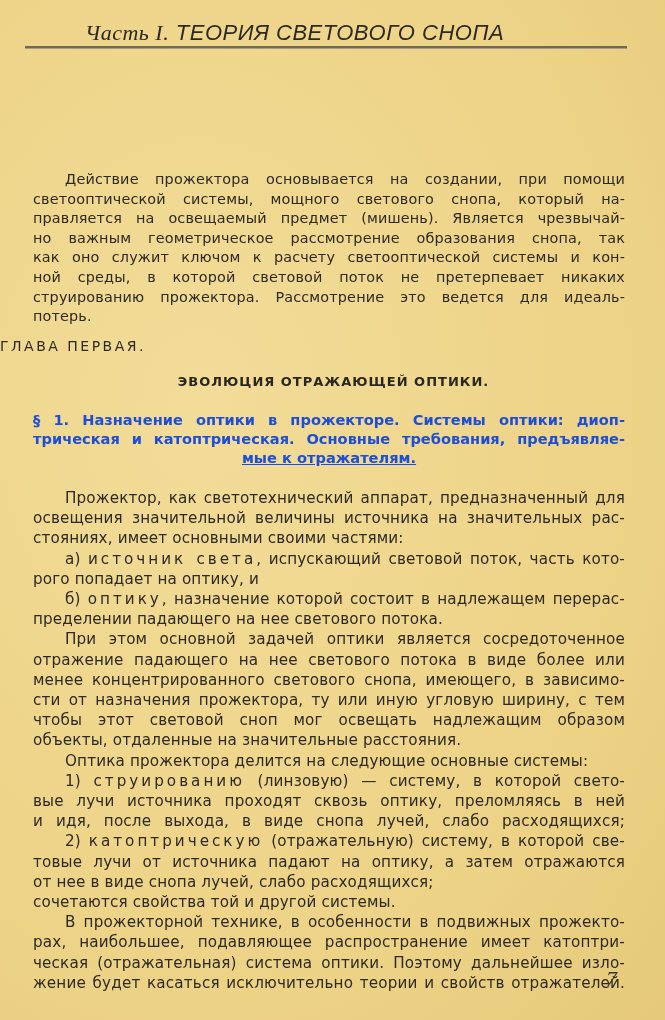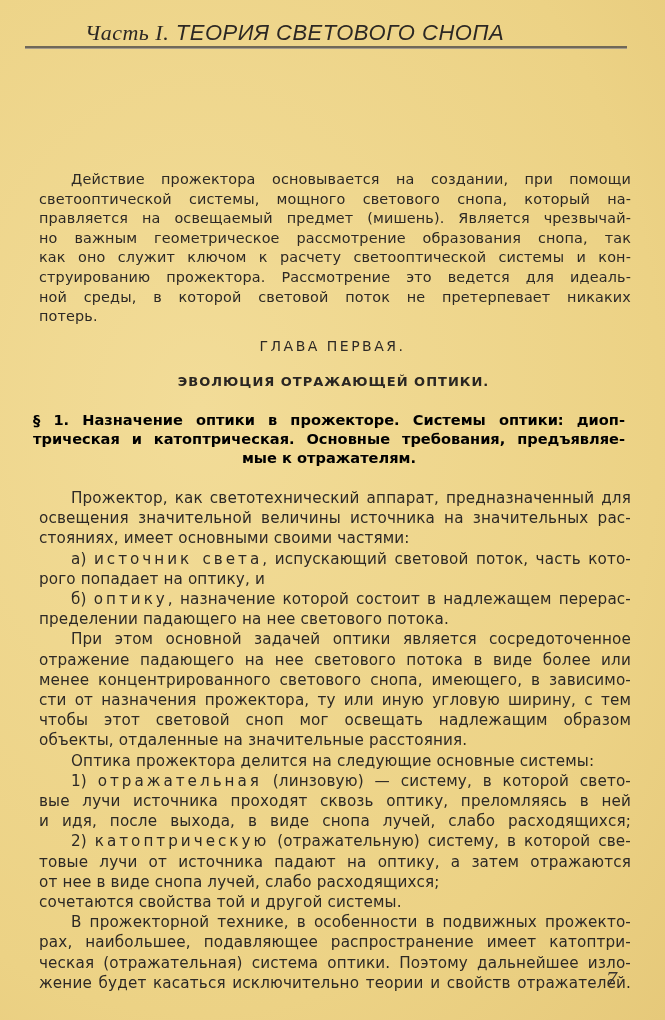--- a/index.html
+++ b/index.html
@@ -43,21 +43,21 @@
       top: 46px;
       left: 25px;
       width: 602px;
       height: 0;
       border-top: 2px solid #5b5650;
       border-bottom: 1px solid #9a9288;
       opacity: 0.85;
     }
     .body-text {
       position: absolute;
-      left: 39px;
+      left: 33px;
       width: 592px;
       font-family: "DejaVu Sans", sans-serif;
       font-size: 14.4px;
       line-height: 19.6px;
       text-align: justify;
       letter-spacing: 0.15px;
       color: #2d2925;
     }
     .line {
       display: block;
@@ -68,21 +68,20 @@
     .line.last {
       text-align-last: left;
     }
     .indent { padding-left: 32px; }
     .intro { top: 170px; }
     .chapter-label {
       position: absolute;
       top: 338px;
       left: 0;
       width: 665px;
-      text-align: center;
       font-family: "DejaVu Sans", sans-serif;
       font-size: 14px;
       letter-spacing: 2.5px;
       color: #2d2925;
     }
     .chapter-title {
       position: absolute;
       top: 374px;
       left: 1px;
       width: 665px;
@@ -95,25 +94,26 @@
     }
     .section-heading {
       position: absolute;
       top: 410px;
       left: 33px;
       width: 592px;
       font-family: "DejaVu Sans", sans-serif;
       font-weight: bold;
       font-size: 14.6px;
       line-height: 19px;
-      color: #000000;
+      color: #1d4ed8;
     }
     .section-heading .line.center {
       text-align: left;
       text-align-last: center;
+      text-decoration: underline;
     }
     .main { top: 488px; font-size: 15.2px; line-height: 20.2px; }
     .spaced { letter-spacing: 3px; }
     .page-number {
       position: absolute;
       top: 966px;
       left: 606px;
       font-family: "Liberation Serif", serif;
       font-style: italic;
       font-size: 22px;
@@ -130,22 +130,22 @@
     <span>ТЕОРИЯ СВЕТОВОГО СНОПА</span>
   </div>
   <div class="head-rule"></div>
 
   <div class="body-text intro">
     <span class="line indent">Действие прожектора основывается на создании, при помощи</span>
     <span class="line">светооптической системы, мощного светового снопа, который на-</span>
     <span class="line">правляется на освещаемый предмет (мишень). Является чрезвычай-</span>
     <span class="line">но важным геометрическое рассмотрение образования снопа, так</span>
     <span class="line">как оно служит ключом к расчету светооптической системы и кон-</span>
+    <span class="line">ной среды, в которой световой поток не претерпевает никаких</span>
     <span class="line">струированию прожектора. Рассмотрение это ведется для идеаль-</span>
-    <span class="line">ной среды, в которой световой поток не претерпевает никаких</span>
     <span class="line last">потерь.</span>
   </div>
 
   <div class="chapter-label">ГЛАВА ПЕРВАЯ.</div>
   <div class="chapter-title">ЭВОЛЮЦИЯ ОТРАЖАЮЩЕЙ ОПТИКИ.</div>
 
   <div class="section-heading">
     <span class="line">§ 1. Назначение оптики в прожекторе. Системы оптики: диоп-</span>
     <span class="line">трическая и катоптрическая. Основные требования, предъявляе-</span>
     <span class="line center">мые к отражателям.</span>
@@ -159,21 +159,21 @@
       <span class="line last"><span>рого попадает на оптику, и</span></span>
       <span class="line indent"><span>б) </span><span class="spaced">оптику</span><span>, назначение которой состоит в надлежащем перерас-</span></span>
       <span class="line last"><span>пределении падающего на нее светового потока.</span></span>
       <span class="line indent"><span>При этом основной задачей оптики является сосредоточенное</span></span>
       <span class="line"><span>отражение падающего на нее светового потока в виде более или</span></span>
       <span class="line"><span>менее концентрированного светового снопа, имеющего, в зависимо-</span></span>
       <span class="line"><span>сти от назначения прожектора, ту или иную угловую ширину, с тем</span></span>
       <span class="line"><span>чтобы этот световой сноп мог освещать надлежащим образом</span></span>
       <span class="line last"><span>объекты, отдаленные на значительные расстояния.</span></span>
       <span class="line indent last"><span>Оптика прожектора делится на следующие основные системы:</span></span>
-      <span class="line indent"><span>1) </span><span class="spaced">отражательная</span><span> (линзовую) — систему, в которой свето-</span></span>
+      <span class="line indent"><span>1) </span><span class="spaced">струированию</span><span> (линзовую) — систему, в которой свето-</span></span>
       <span class="line"><span>вые лучи источника проходят сквозь оптику, преломляясь в ней</span></span>
       <span class="line"><span>и идя, после выхода, в виде снопа лучей, слабо расходящихся;</span></span>
       <span class="line indent"><span>2) </span><span class="spaced">катоптрическую</span><span> (отражательную) систему, в которой све-</span></span>
       <span class="line"><span>товые лучи от источника падают на оптику, а затем отражаются</span></span>
       <span class="line last"><span>от нее в виде снопа лучей, слабо расходящихся;</span></span>
       <span class="line last"><span>сочетаются свойства той и другой системы.</span></span>
       <span class="line indent"><span>В прожекторной технике, в особенности в подвижных прожекто-</span></span>
       <span class="line"><span>рах, наибольшее, подавляющее распространение имеет катоптри-</span></span>
       <span class="line"><span>ческая (отражательная) система оптики. Поэтому дальнейшее изло-</span></span>
       <span class="line"><span>жение будет касаться исключительно теории и свойств отражателей.</span></span>

